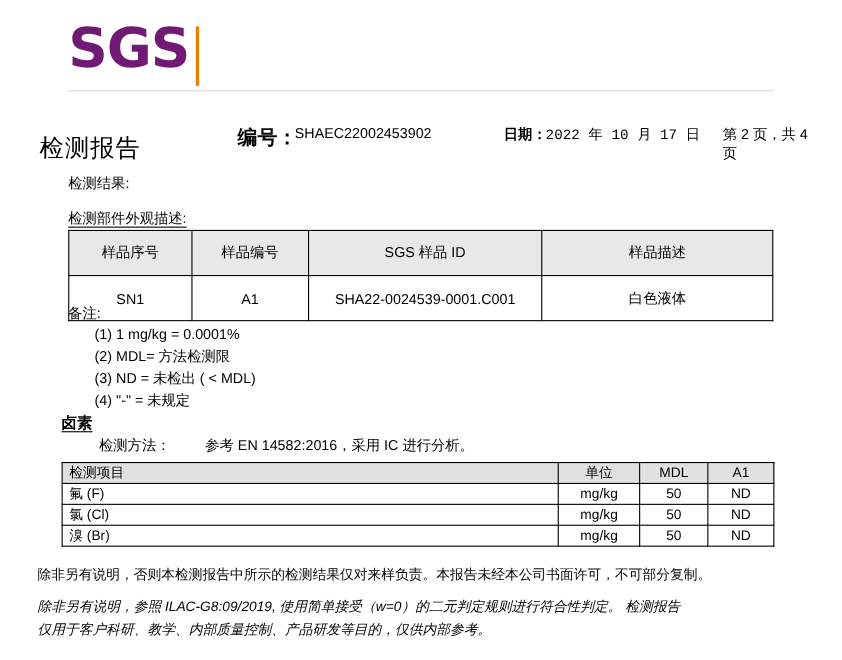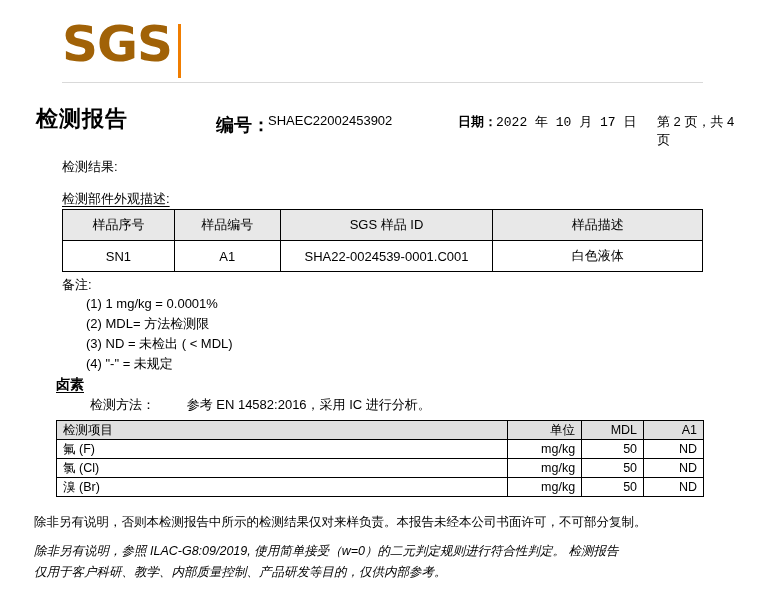--- a/index.html
+++ b/index.html
@@ -24,21 +24,21 @@
     left: 62px;
     top: 18px;
     width: 130px;
     height: 56px;
   }
   .logo-text {
     font-family: "DejaVu Sans", sans-serif;
     font-weight: bold;
     font-size: 50px;
     letter-spacing: -1px;
-    color: #a16207;
+    color: #701a75;
     line-height: 52px;
   }
   .logo-bar {
     position: absolute;
     left: 116px;
     top: 6px;
     width: 3px;
     height: 54px;
     background: #f07d00;
   }
@@ -55,23 +55,23 @@
   .title-row {
     position: absolute;
     left: 36px;
     top: 104px;
     width: 700px;
     height: 34px;
   }
   .doc-title {
     position: absolute;
     left: 0px;
-    top: 0px;
+    top: 16px;
     font-size: 22px;
-    font-weight: bold;
+    font-weight: normal;
     letter-spacing: 1px;
   }
   .report-no-label {
     position: absolute;
     left: 180px;
     top: 9px;
     font-size: 18px;
     font-weight: bold;
   }
   .report-no-value {
@@ -132,21 +132,21 @@
   }
   .sample-table {
     position: absolute;
     left: 62px;
     top: 209px;
     width: 641px;
   }
   .sample-table th, .sample-table td {
     border: 1px solid #000;
     text-align: center;
-    height: 31px;
+    height: 41px;
     padding: 0 4px;
     font-weight: normal;
   }
   .sample-table thead th {
     background: #e8e8e8;
   }
   .sample-table col.c1 { width: 112px; }
   .sample-table col.c2 { width: 106px; }
   .sample-table col.c3 { width: 213px; }
   .sample-table col.c4 { width: 210px; }
@@ -193,21 +193,21 @@
     font-weight: normal;
   }
   .result-table thead th {
     background: #e0e0e0;
   }
   .result-table col.r1 { width: 452px; }
   .result-table col.r2 { width: 74px; }
   .result-table col.r3 { width: 62px; }
   .result-table col.r4 { width: 60px; }
   .result-table .left { text-align: left; }
-  .result-table .center { text-align: right; }
+  .result-table .center { text-align: center; }
 
   
   .footer {
     position: absolute;
     left: 34px;
     top: 512px;
     width: 700px;
     font-size: 12.5px;
     line-height: 21px;
   }

